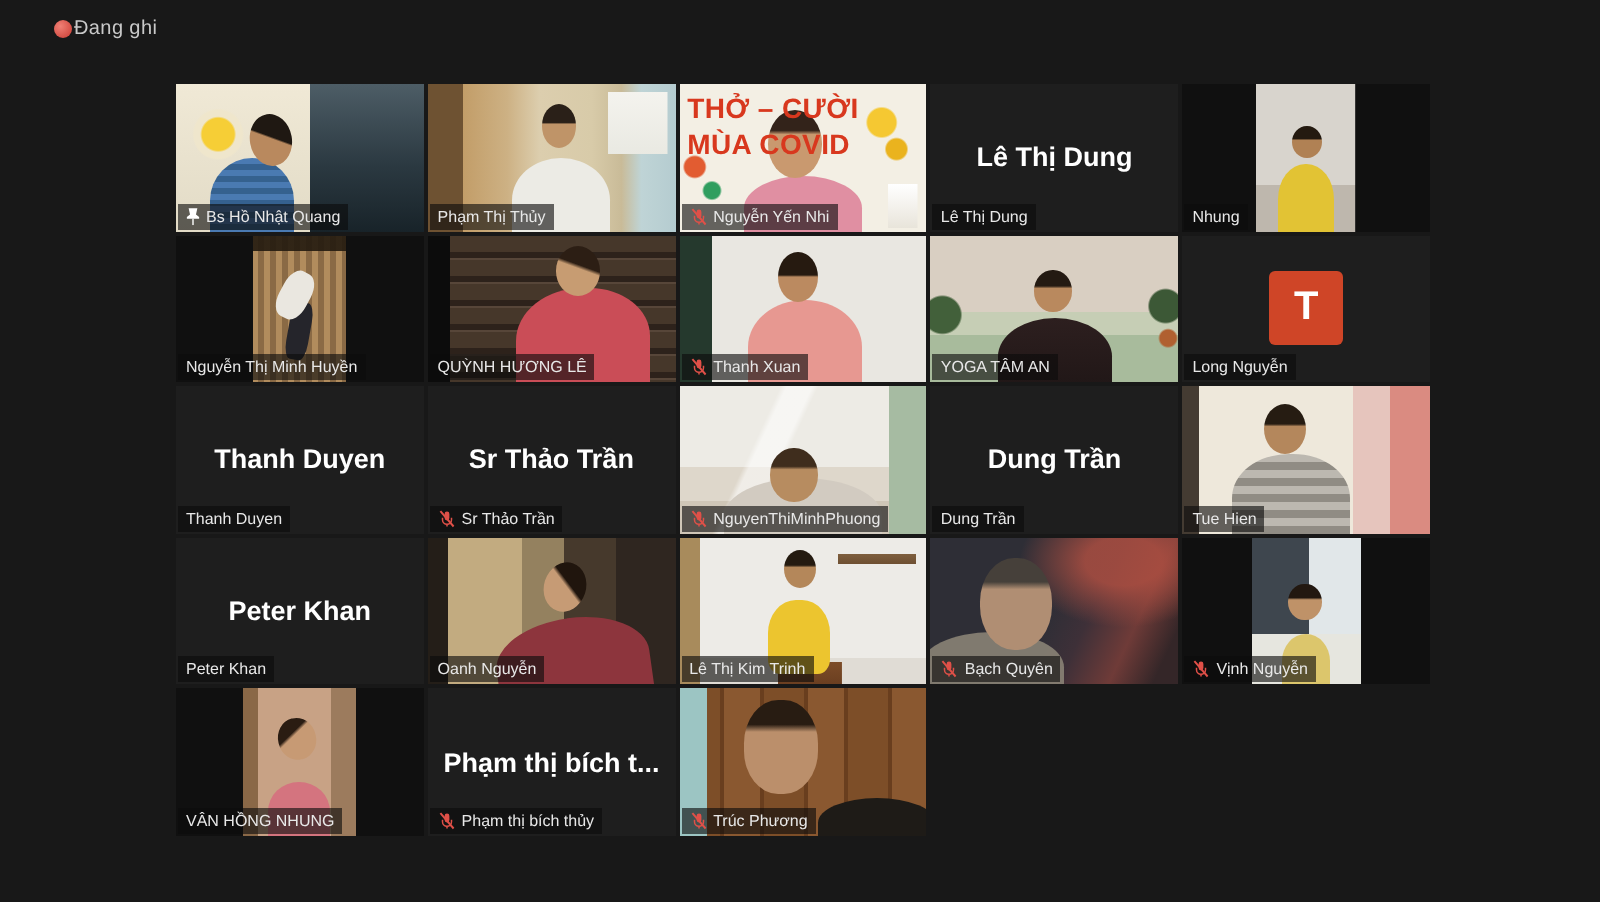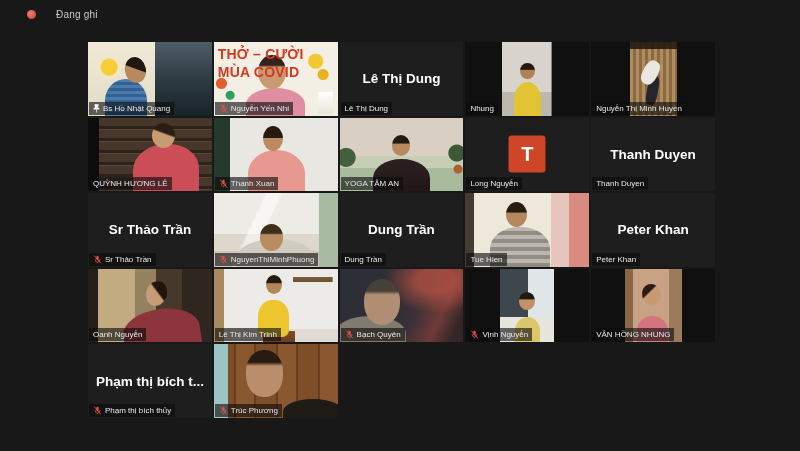--- a/index.html
+++ b/index.html
@@ -1,19 +1,19 @@
 <!DOCTYPE html>
 <html><head>
 <meta charset="utf-8">
 <style>
   html,body{margin:0;padding:0;background:#121212;}
   .stage{position:relative;width:800px;height:451px;background:#181818;overflow:hidden;
          font-family:"Liberation Sans",sans-serif;}
   
-  .rec{position:absolute;left:27px;top:9px;display:flex;align-items:center;gap:20px;text-align:center;}
+  .rec{position:absolute;left:27px;top:9px;display:flex;align-items:center;gap:1px;text-align:center;}
   .rec-dot{width:9px;height:9px;border-radius:50%;
            background:radial-gradient(circle at 35% 35%,#f08075,#c93b32);}
   .rec-label{font-size:10px;color:#c9c9c9;letter-spacing:.2px;}
   
   .grid{position:absolute;left:88px;top:42px;width:627px;height:376px;
         display:grid;grid-template-columns:repeat(5,1fr);grid-template-rows:repeat(5,1fr);gap:2px;}
   .tile{position:relative;background:#1e1e1e;overflow:hidden;}
   .tile.hl-full{box-shadow:inset 0 0 0 2px #c3cf2c;}
   .tile.hl-bottom{box-shadow:inset 0 -2px 0 0 #c3cf2c;}
   .tile-media{position:absolute;inset:0;overflow:hidden;background:#151515;}
@@ -154,20 +154,28 @@
 
       <div class="tile-label">
         <svg class="pin" width="7" height="9" viewBox="0 0 8 10">
           <path d="M1.5 0h5l-.8 3.5 1.8 1.5v1H.5v-1l1.8-1.5z" fill="#fff"></path>
           <rect x="3.6" y="6" width=".8" height="3.6" fill="#fff"></rect>
         </svg>
 
         <span class="label-text">Bs Hồ Nhật Quang</span>
       </div>
     </div>
+      <div class="tile sc2 type-video hl-bottom">
+      <div class="tile-media"></div>
+
+      <div class="tile-label">
+
+        <span class="label-text">Phạm Thị Thủy</span>
+      </div>
+    </div>
       <div class="tile sc3 type-video">
       <div class="tile-media"></div>
       <div class="bg-text">THỞ – CƯỜI
 MÙA COVID</div>
 
       <div class="tile-label">
 
         <svg class="mic" width="9" height="9" viewBox="0 0 12 12">
           <rect x="4.4" y="1" width="3.2" height="6" rx="1.6" fill="#e05048"></rect>
           <path d="M3 5.2v1.3a3 3 0 0 0 6 0V5.2" stroke="#e05048" fill="none" stroke-width="1"></path>

